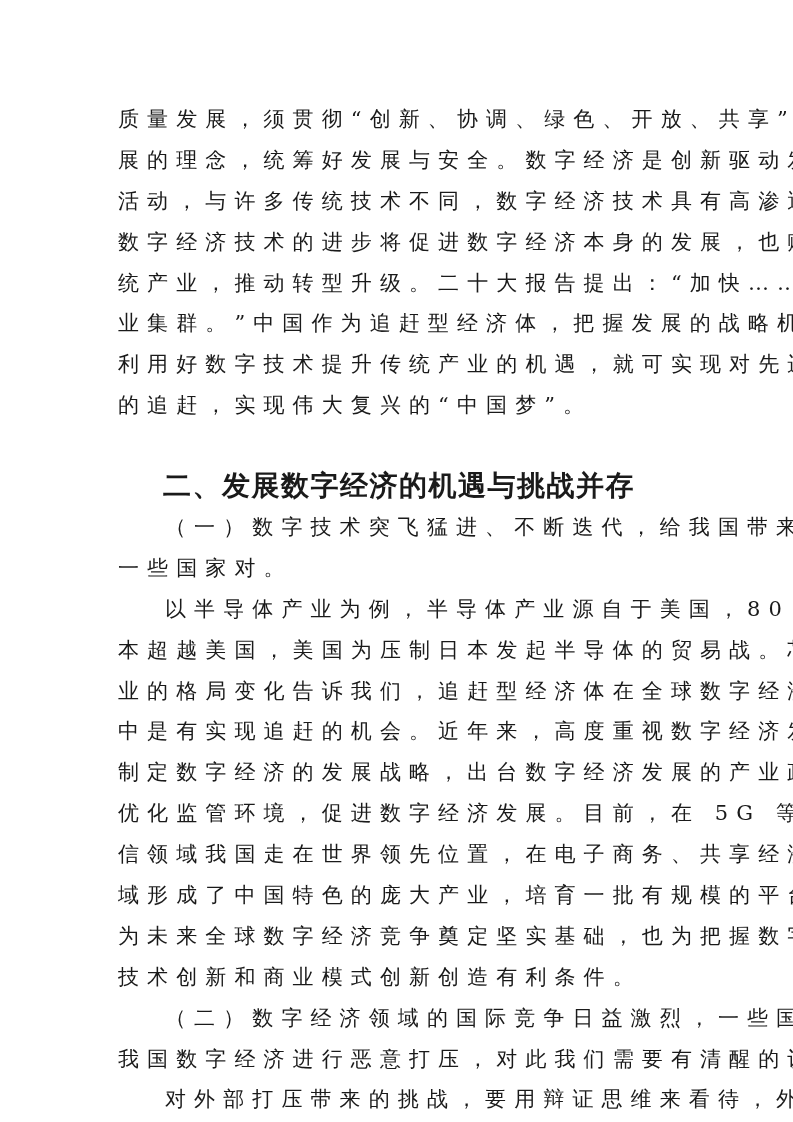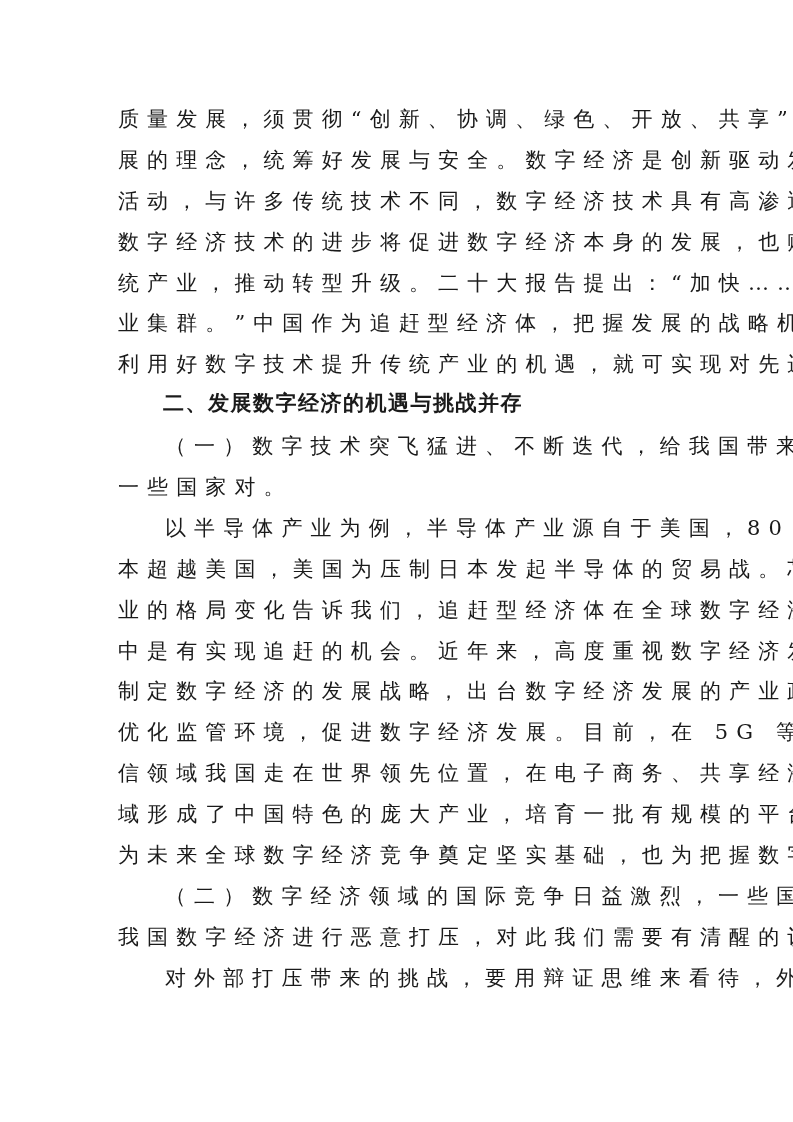--- a/index.html
+++ b/index.html
@@ -32,65 +32,68 @@
     width: 556px;
   }
   .line.last {
     text-align-last: left;
   }
   .line.indent {
     padding-left: 47px;
     width: 509px;
   }
   .line.heading {
-    font-family: Liberation Mono, monospace;
+    font-family: Liberation Sans, sans-serif;
     font-weight: bold;
     letter-spacing: 1.5px;
     padding-left: 45px;
     width: auto;
     text-align-last: left;
-    font-size: 21px;
+    font-size: 28px;
+    margin-top: 40px;
   }
   .line.sub {
     padding-left: 47px;
     width: 509px;
   }
 </style>
 </head>
 <body>
 
 <div class="page">
 
   <div>
     <div class="line">质量发展，须贯彻“创新、协调、绿色、开放、共享”新发</div>
     <div class="line">展的理念，统筹好发展与安全。数字经济是创新驱动发展的</div>
     <div class="line">活动，与许多传统技术不同，数字经济技术具有高渗透性。</div>
     <div class="line">数字经济技术的进步将促进数字经济本身的发展，也赋能传</div>
     <div class="line">统产业，推动转型升级。二十大报告提出：“加快……数字产</div>
     <div class="line">业集群。”中国作为追赶型经济体，把握发展的战略机遇，</div>
     <div class="line">利用好数字技术提升传统产业的机遇，就可实现对先进国家</div>
+    <div class="line last">的追赶，实现伟大复兴的“中国梦”。</div>
   </div>
 
   <div class="line heading">二、发展数字经济的机遇与挑战并存</div>
 
   <div>
     <div class="line sub">（一）数字技术突飞猛进、不断迭代，给我国带来新的</div>
     <div class="line last">一些国家对。</div>
   </div>
 
   <div>
     <div class="line indent">以半导体产业为例，半导体产业源自于美国，80 年代日</div>
     <div class="line">本超越美国，美国为压制日本发起半导体的贸易战。芯片产</div>
     <div class="line">业的格局变化告诉我们，追赶型经济体在全球数字经济发展</div>
     <div class="line">中是有实现追赶的机会。近年来，高度重视数字经济发展，</div>
     <div class="line">制定数字经济的发展战略，出台数字经济发展的产业政策，</div>
     <div class="line">优化监管环境，促进数字经济发展。目前，在 5G 等移动通</div>
     <div class="line">信领域我国走在世界领先位置，在电子商务、共享经济等领</div>
     <div class="line">域形成了中国特色的庞大产业，培育一批有规模的平台企业，</div>
     <div class="line">为未来全球数字经济竞争奠定坚实基础，也为把握数字经济</div>
+    <div class="line last">技术创新和商业模式创新创造有利条件。</div>
   </div>
 
   <div>
     <div class="line sub">（二）数字经济领域的国际竞争日益激烈，一些国家对</div>
     <div class="line last">我国数字经济进行恶意打压，对此我们需要有清醒的认识。</div>
   </div>
 
   <div>
     <div class="line indent">对外部打压带来的挑战，要用辩证思维来看待，外部打</div>
   </div>

